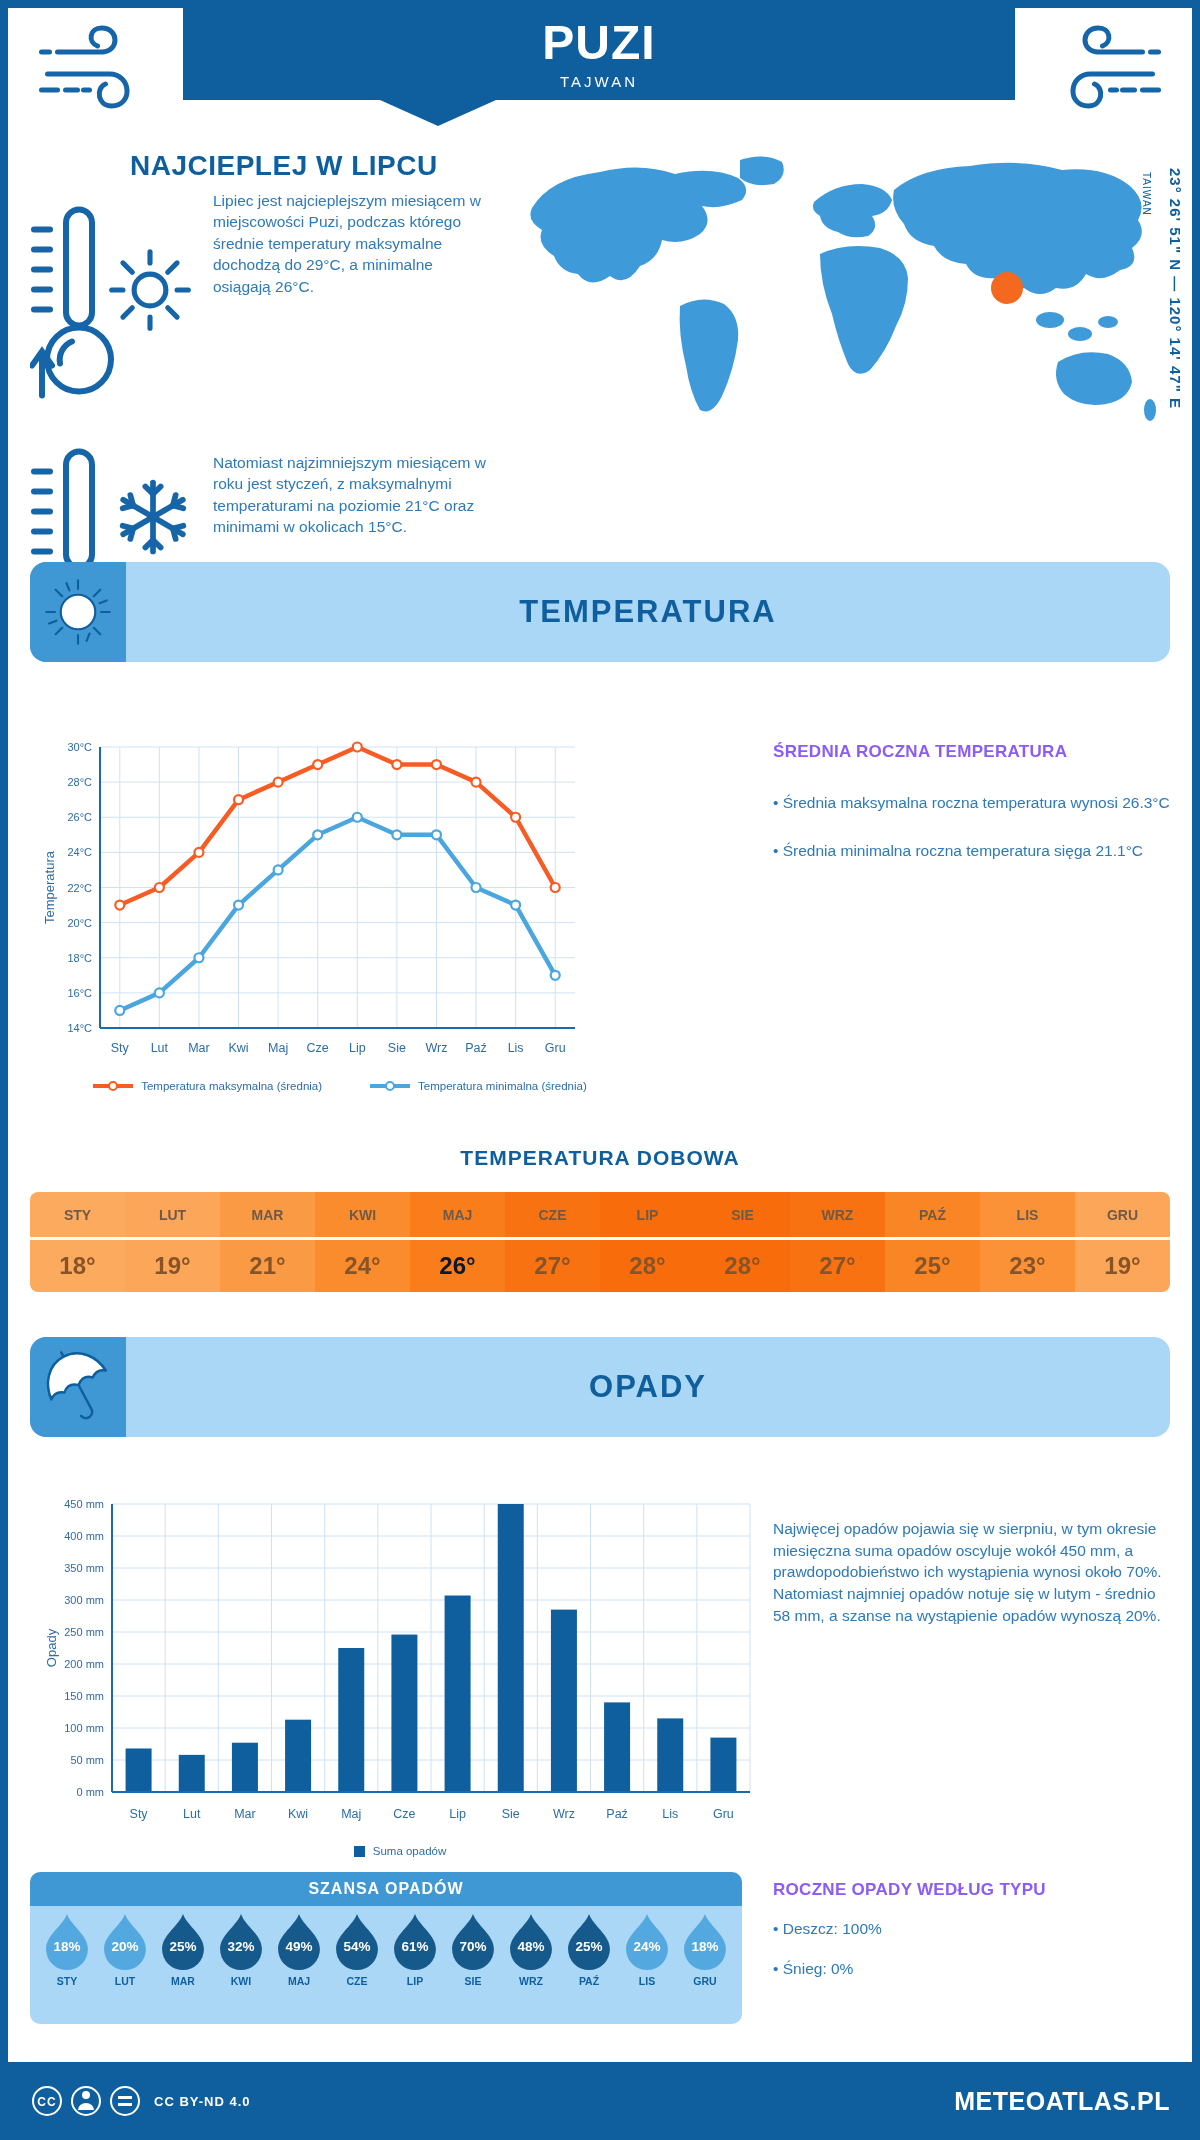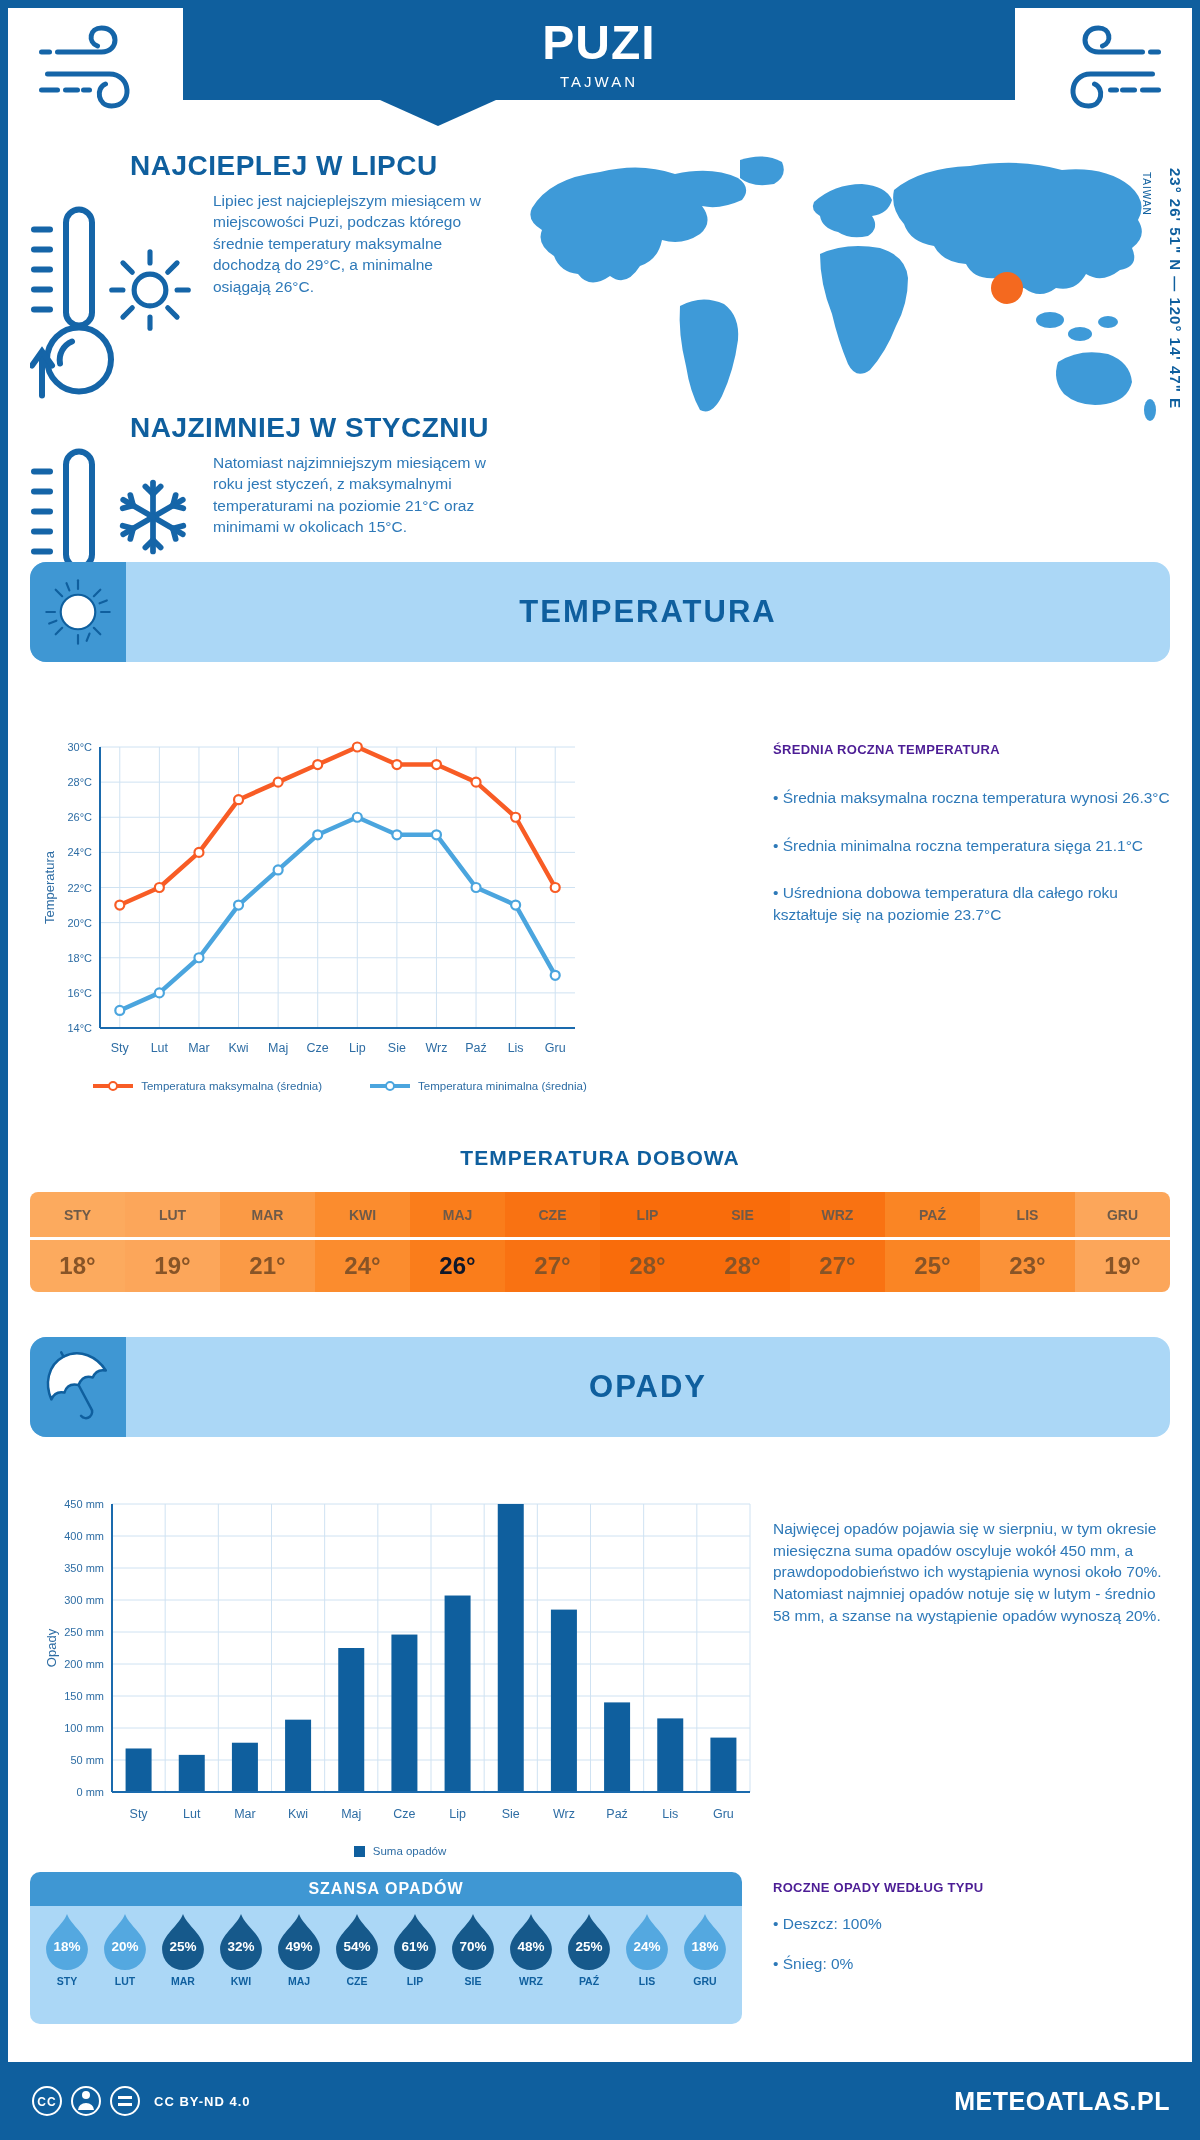--- a/index.html
+++ b/index.html
@@ -45,21 +45,21 @@
   #temp-chart{position:absolute;left:40px;top:733px;}
   #precip-chart{position:absolute;left:40px;top:1492px;}
   .legend{position:absolute;left:60px;top:1080px;width:560px;display:flex;justify-content:center;gap:48px;}
   .legend-item{display:flex;align-items:center;gap:8px;font-size:11.5px;color:#2e6da4;}
   .bar-legend{position:absolute;left:40px;top:1845px;width:720px;display:flex;justify-content:center;align-items:center;gap:8px;
           font-size:11.5px;color:#2e6da4;}
   .bar-legend .sw{width:11px;height:11px;background:#0f5f9e;display:inline-block;}
 
   
   .panel{position:absolute;left:773px;width:400px;}
-  .panel h3{margin:0 0 30px 0;font-size:13px;font-weight:bold;color:#4c1d95;letter-spacing:.3px;}
+  .panel h3{margin:0 0 30px 0;font-size:17px;font-weight:bold;color:#8b5cf6;letter-spacing:.3px;}
   .panel p{margin:18px 0 26px 0;font-size:15.5px;line-height:1.4;color:#2e79b8;}
 
   
   .table-title{position:absolute;left:30px;top:1146px;width:1140px;text-align:center;
           font-size:21px;font-weight:bold;color:#0f5f9e;letter-spacing:1px;}
   #daily-table{position:absolute;left:30px;top:1192px;width:1140px;height:100px;display:flex;
           border-radius:8px;overflow:hidden;}
   #daily-table .cell{flex:1;display:flex;flex-direction:column;}
   #daily-table .m{height:45px;display:flex;align-items:center;justify-content:center;
           font-size:14px;font-weight:bold;border-bottom:3px solid #fff;}
@@ -131,21 +131,20 @@
       <path d="M45 74 V86"></path>
       <path d="M4 45 H16"></path>
       <path d="M74 45 H86"></path>
     <path d="M16 16 L26 26"></path>
       <path d="M64 64 L74 74"></path>
       <path d="M74 16 L64 26"></path>
       <path d="M26 64 L16 74"></path>
   </svg>
   <div class="blk-text" style="top:190px;">Lipiec jest najcieplejszym miesiącem w miejscowości Puzi, podczas którego średnie temperatury maksymalne dochodzą do 29°C, a minimalne osiągają 26°C.</div>
 
-  <div class="blk-head" style="top:412px;">NAJZIMNIEJ W STYCZNIU</div>
   <svg class="icon-abs" style="left:30px;top:438px;" width="100" height="215" viewBox="0 0 100 200" fill="none" stroke="#1565a8" stroke-width="6" stroke-linecap="round">
     <rect x="36" y="6" width="26" height="116" rx="13"></rect>
     <circle cx="49" cy="156" r="32"></circle>
     <path d="M30 160 A20 20 0 0 1 42 138"></path>
     <path d="M4 26 H20"></path>
       <path d="M4 46 H20"></path>
       <path d="M4 66 H20"></path>
       <path d="M4 86 H20"></path>
       <path d="M4 106 H20"></path>
     <path d="M12 148 V190"></path>
@@ -299,21 +298,20 @@
           <circle cx="20" cy="5" r="4" fill="#fff" stroke="#4ba5de" stroke-width="2"></circle>
         </svg>
       <span>Temperatura minimalna (średnia)</span>
     </div>
   </div>
 
   <div class="panel" style="top:742px;">
     <h3>ŚREDNIA ROCZNA TEMPERATURA</h3>
     <p>• Średnia maksymalna roczna temperatura wynosi 26.3°C</p>
     <p>• Średnia minimalna roczna temperatura sięga 21.1°C</p>
-    <p>• Uśredniona dobowa temperatura dla całego roku kształtuje się na poziomie 23.7°C</p>
   </div>
 
   <div class="table-title">TEMPERATURA DOBOWA</div>
   <div id="daily-table">
       <div class="cell" style="background: rgb(252, 170, 94);">
         <div class="m" style="color: rgb(110, 90, 73);">STY</div>
         <div class="v" style="color: rgb(135, 84, 39);">18°</div>
       </div>
       <div class="cell" style="background: rgb(252, 166, 90);">
         <div class="m" style="color: rgb(110, 90, 73);">LUT</div>

